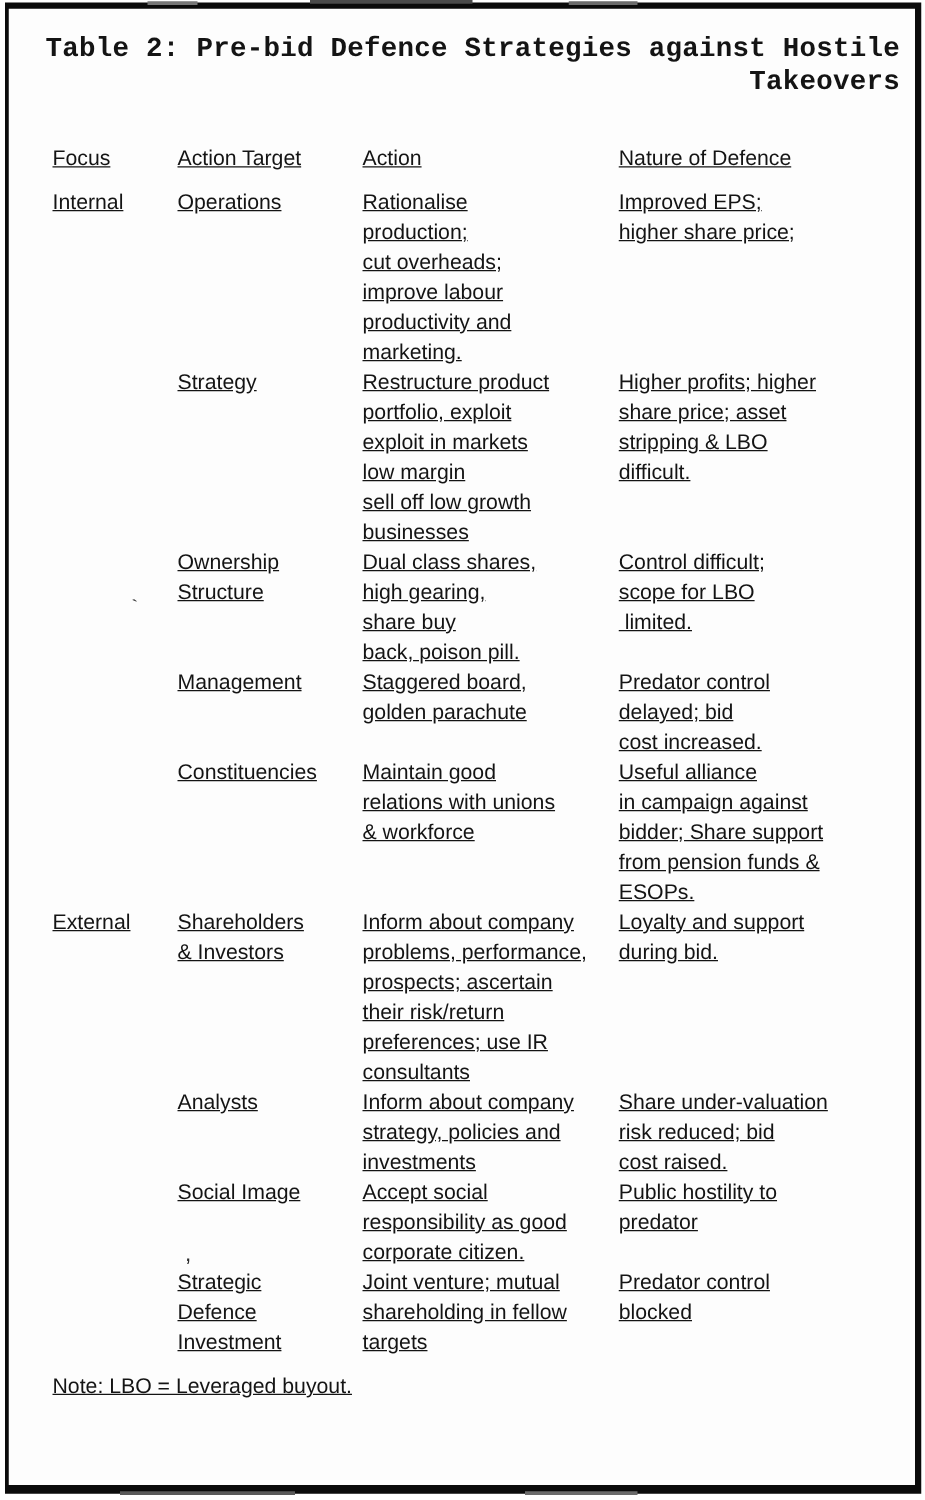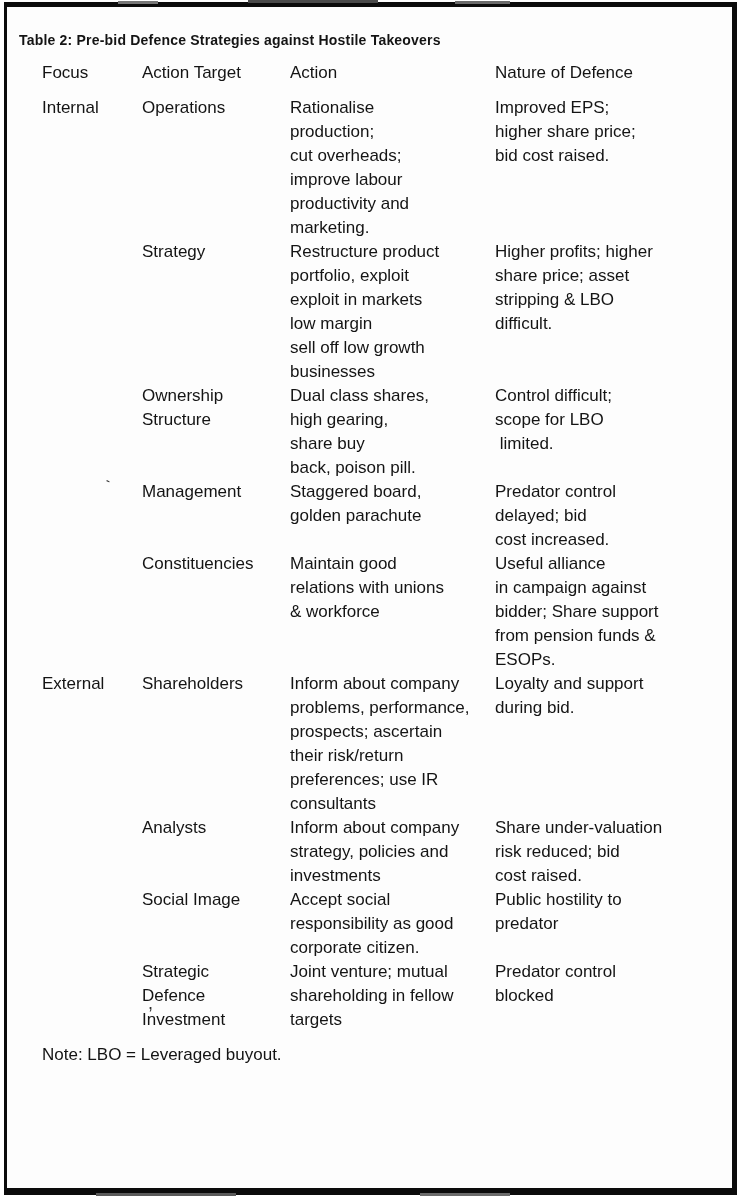--- a/index.html
+++ b/index.html
@@ -13,31 +13,32 @@
     font-family:"Liberation Sans", sans-serif;
   }
   .frame {
     position:absolute; top:2px; left:4px; right:3px; bottom:5px;
     border-style:solid; border-color:var(--border);
     border-width:5px 5px 7px 3px;
     background:var(--paper);
   }
   .title {
     margin:20px 12px 0;
-    text-align:left;
+    text-align:right;
     font-weight:700;
-    font-size:14px;
+    font-size:22px;
     line-height:26px;
     letter-spacing:0.2px;
+    font-family:Liberation Mono, monospace;
   }
   .table {
-    margin-top:8px;
+    margin-top:36px;
     padding:0 6px 0 35px;
     display:flex; flex-direction:column; gap:11px;
-    font-size:17px; line-height:24px;
+    font-size:17px; line-height:24px;text-decoration:underline;
   }
   .row {
     display:grid;
     grid-template-columns:100px 148px 205px 1fr;
   }
   .rows { display:flex; flex-direction:column; gap:0; }
   .line, .hcell { white-space:pre; }
   .note { white-space:pre; }
   
   .artifact { position:absolute; color:#2c2c2c; }
@@ -76,21 +77,20 @@
             <div class="line">Rationalise</div>
             <div class="line">production;</div>
             <div class="line">cut overheads;</div>
             <div class="line">improve labour</div>
             <div class="line">productivity and</div>
             <div class="line">marketing.</div>
           </div>
     <div class="cell">
             <div class="line">Improved EPS;</div>
             <div class="line">higher share price;</div>
-            <div class="line">bid cost raised.</div>
           </div>
   </div>
         <div class="row">
     <div class="cell"></div>
     <div class="cell">
             <div class="line">Strategy</div>
           </div>
     <div class="cell">
             <div class="line">Restructure product</div>
             <div class="line">portfolio, exploit</div>
@@ -156,20 +156,21 @@
             <div class="line">from pension funds &amp;</div>
             <div class="line">ESOPs.</div>
           </div>
   </div>
         <div class="row">
     <div class="cell">
             <div class="line">External</div>
           </div>
     <div class="cell">
             <div class="line">Shareholders</div>
+            <div class="line">&amp; Investors</div>
           </div>
     <div class="cell">
             <div class="line">Inform about company</div>
             <div class="line">problems, performance,</div>
             <div class="line">prospects; ascertain</div>
             <div class="line">their risk/return</div>
             <div class="line">preferences; use IR</div>
             <div class="line">consultants</div>
           </div>
     <div class="cell">

